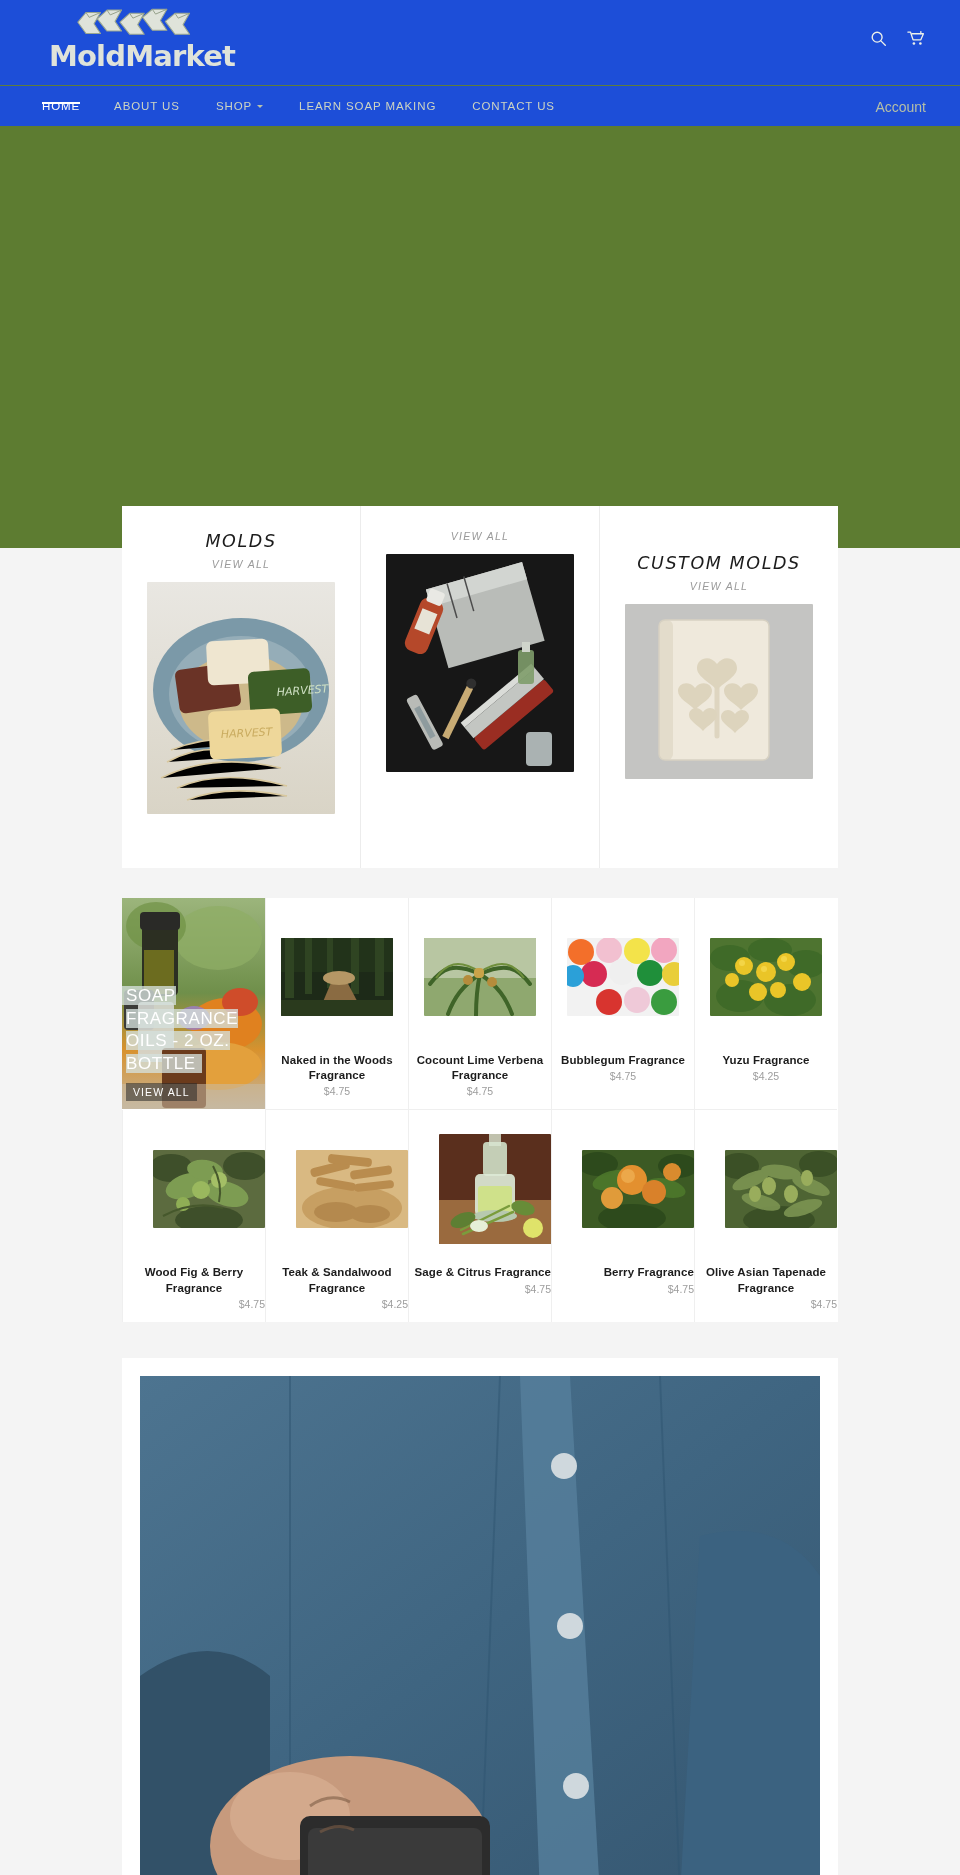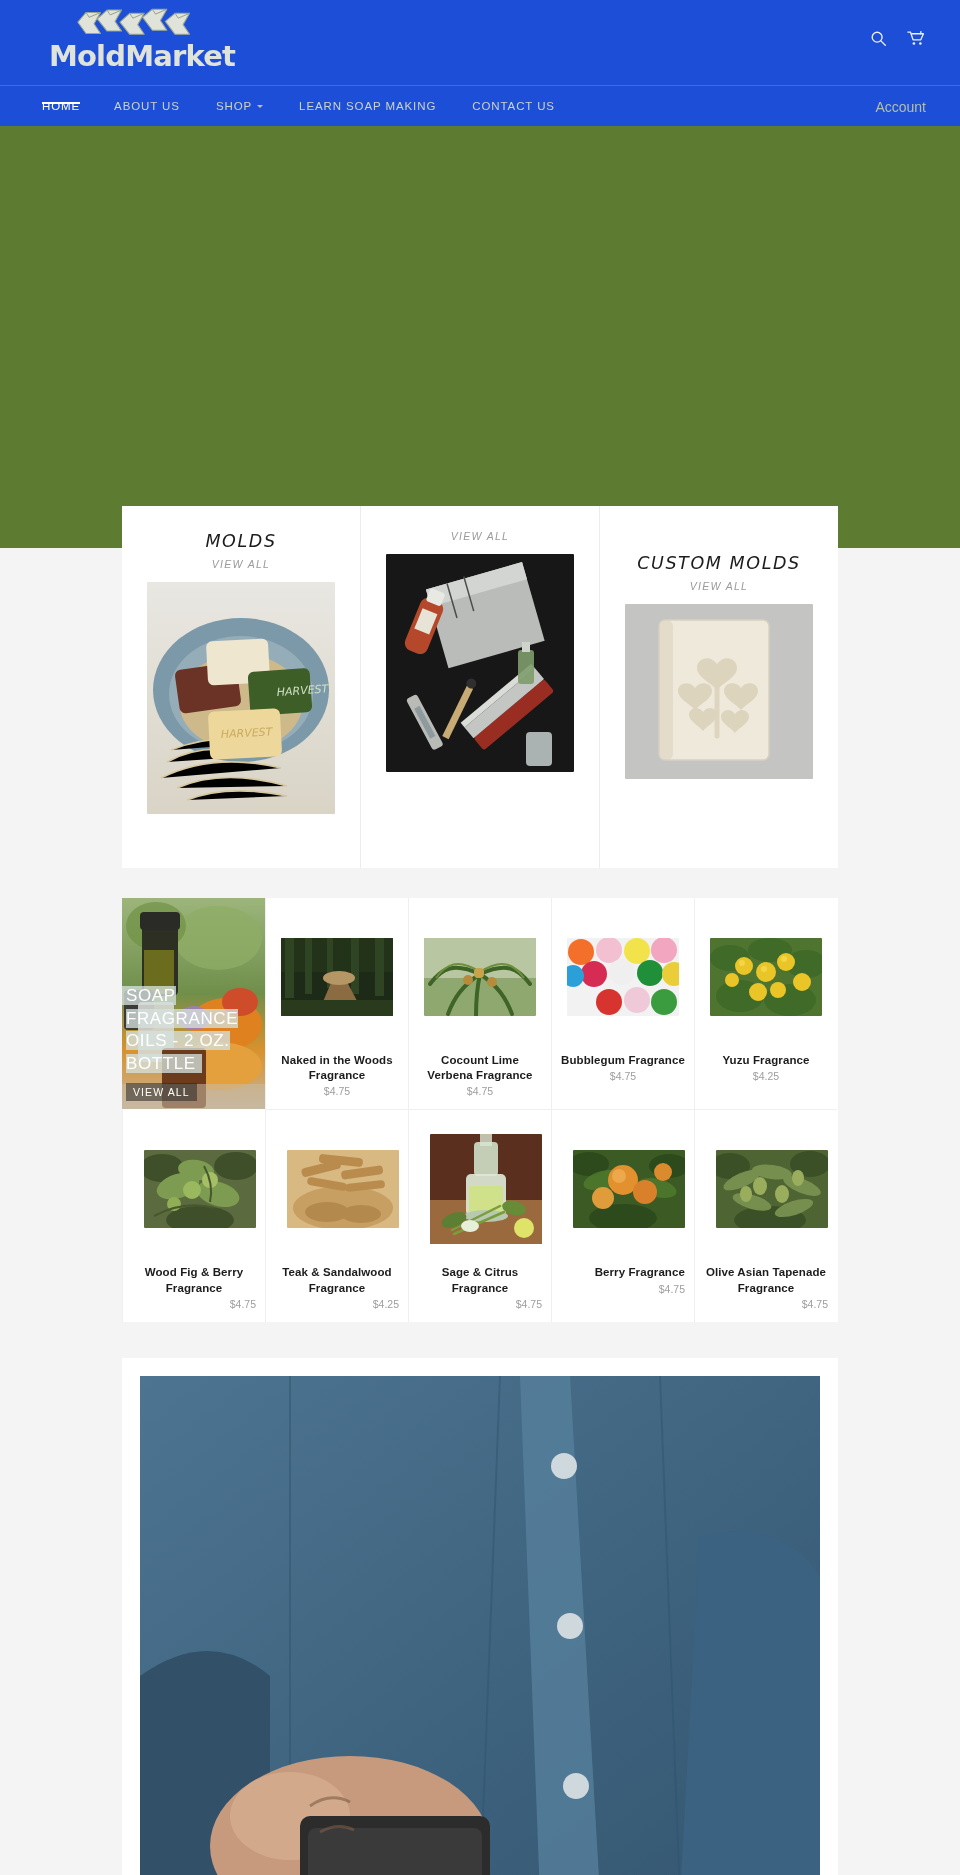--- a/index.html
+++ b/index.html
@@ -200,21 +200,21 @@
     display: inline-block;
     margin-top: 8px;
     font-size: 10.5px;
     letter-spacing: 1.1px;
     color: #ffffff;
     background: rgba(40,40,40,0.55);
     padding: 3px 7px;
   }
   .prod-card {
     width: 143px;
-    padding: 6px 9px 12px;
+    padding: 6px 0 12px;
     border-left: 1px solid #efefef;
     border-bottom: 1px solid #efefef;
     text-align: center;
     display: flex;
     flex-direction: column;
     cursor: pointer;
   }
   .prod-card.row2 { border-bottom: none; align-items: flex-end; }
   .prod-imgbox {
     height: 145px;

